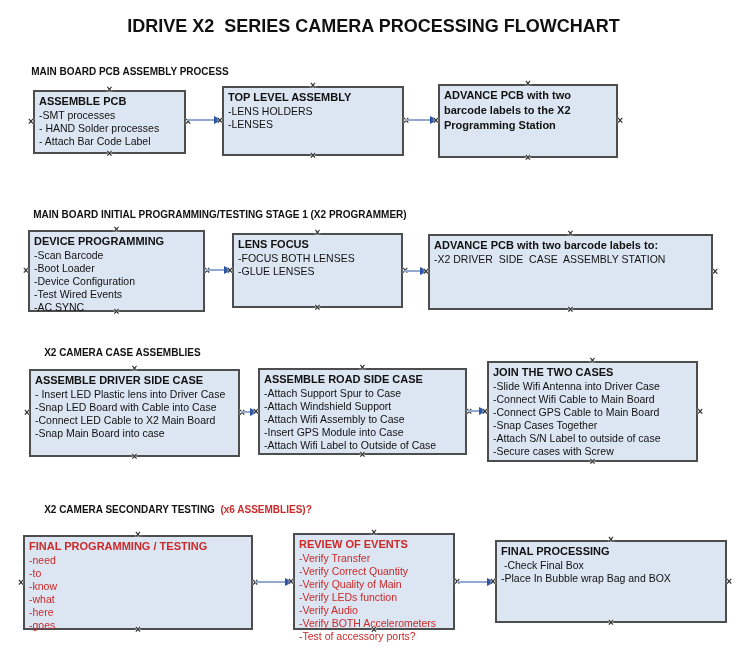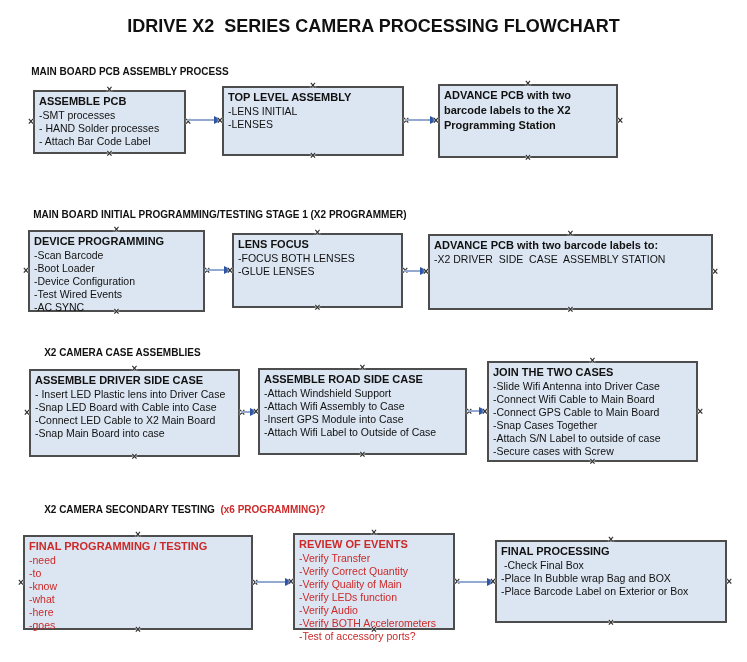--- a/index.html
+++ b/index.html
@@ -69,21 +69,21 @@
     </div>
 
   <div class="arrow" style="left:187px; top:116px; width:35px;">
     <div class="arrow-line"></div>
     <div class="arrow-head"></div>
   </div>
 
   <div class="box" style="left:222px; top:86px; width:182px; height:70px;">
     <div class="box-title">TOP LEVEL ASSEMBLY</div>
     <div class="box-items">
-        <div class="box-item">-LENS INITIAL</div>
+        <div class="box-item">-LENS HOLDERS</div>
         <div class="box-item">-LENSES</div>
       </div>
   <span class="handle h-t">×</span>
       <span class="handle h-b">×</span>
       <span class="handle h-l">×</span>
       <span class="handle h-r">×</span>
     </div>
 
   <div class="arrow" style="left:405px; top:116px; width:33px;">
     <div class="arrow-line"></div>
@@ -170,20 +170,21 @@
     </div>
 
   <div class="arrow" style="left:241px; top:408px; width:17px;">
     <div class="arrow-line"></div>
     <div class="arrow-head"></div>
   </div>
 
   <div class="box" style="left:258px; top:368px; width:209px; height:87px;">
     <div class="box-title">ASSEMBLE ROAD SIDE CASE</div>
     <div class="box-items">
+        <div class="box-item">-Attach Support Spur to Case</div>
         <div class="box-item">-Attach Windshield Support</div>
         <div class="box-item">-Attach Wifi Assembly to Case</div>
         <div class="box-item">-Insert GPS Module into Case</div>
         <div class="box-item">-Attach Wifi Label to Outside of Case</div>
       </div>
   <span class="handle h-t">×</span>
       <span class="handle h-b">×</span>
       <span class="handle h-l">×</span>
       <span class="handle h-r">×</span>
     </div>
@@ -203,21 +204,21 @@
         <div class="box-item">-Attach S/N Label to outside of case</div>
         <div class="box-item">-Secure cases with Screw</div>
       </div>
   <span class="handle h-t">×</span>
       <span class="handle h-b">×</span>
       <span class="handle h-l">×</span>
       <span class="handle h-r">×</span>
     </div>
 
   <div class="section-heading" style="left:33px; top:493px;">
-    <span>X2 CAMERA SECONDARY TESTING</span><span class="heading-suffix">  (x6 PROGRAMMING)?</span>
+    <span>X2 CAMERA SECONDARY TESTING</span><span class="heading-suffix">  (x6 ASSEMBLIES)?</span>
   </div>
 
   <div class="box red-box" style="left:23px; top:535px; width:230px; height:95px;">
     <div class="box-title">FINAL PROGRAMMING / TESTING</div>
     <div class="box-items">
         <div class="box-item">-need</div>
         <div class="box-item">-to</div>
         <div class="box-item">-know</div>
         <div class="box-item">-what</div>
         <div class="box-item">-here</div>
@@ -254,21 +255,20 @@
   <div class="arrow" style="left:457px; top:578px; width:38px;">
     <div class="arrow-line"></div>
     <div class="arrow-head"></div>
   </div>
 
   <div class="box" style="left:495px; top:540px; width:232px; height:83px;">
     <div class="box-title">FINAL PROCESSING</div>
     <div class="box-items">
         <div class="box-item"> -Check Final Box</div>
         <div class="box-item">-Place In Bubble wrap Bag and BOX</div>
-        <div class="box-item">-Place Barcode Label on Exterior or Box</div>
       </div>
   <span class="handle h-t">×</span>
       <span class="handle h-b">×</span>
       <span class="handle h-l">×</span>
       <span class="handle h-r">×</span>
     </div>
 
 </div>
 
 </body></html>

